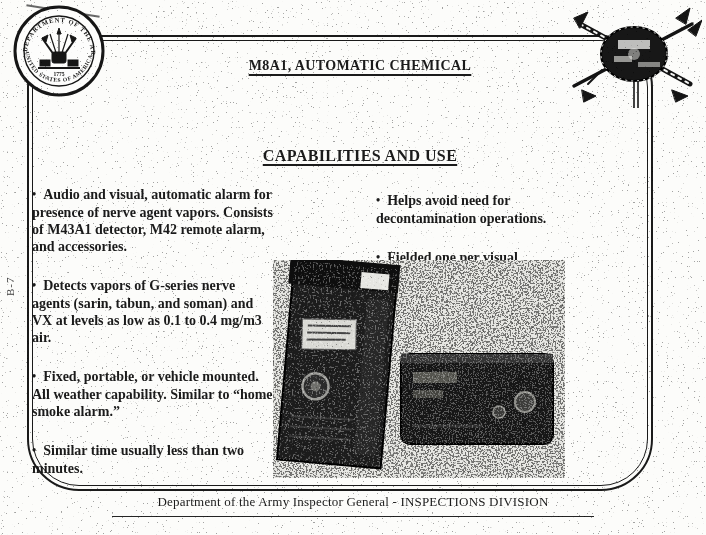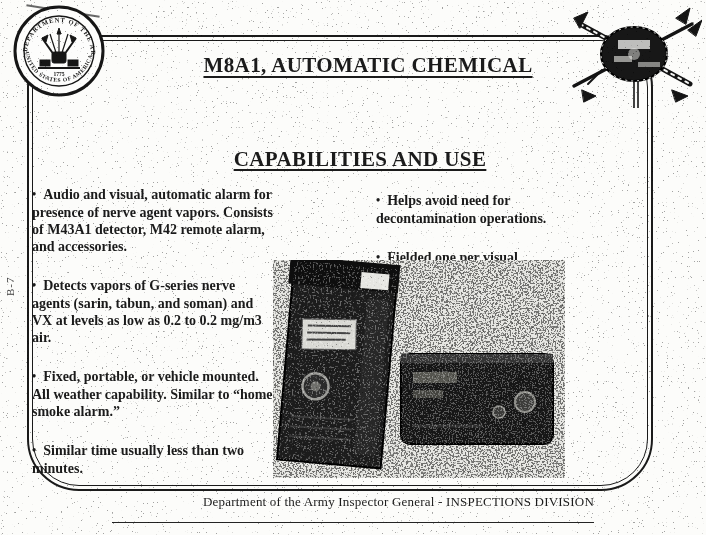--- a/index.html
+++ b/index.html
@@ -17,44 +17,44 @@
   .frame-inner{
     position:absolute;inset:3px;border:1.6px solid #1a1a1a;border-radius:47px;
   }
   .scan-skew{
     position:absolute;left:26px;top:10px;width:74px;height:2px;
     background:#2a2a2a;transform:rotate(9deg);opacity:.7;
   }
   .seal{position:absolute;left:12px;top:4px;width:94px;height:94px;}
   .crest{position:absolute;left:568px;top:4px;width:134px;height:104px;}
   .title{
-    position:absolute;left:116px;top:50px;width:504px;
-    text-align:center;font-size:21px;line-height:31px;font-weight:bold;
+    position:absolute;left:108px;top:50px;width:504px;
+    text-align:center;font-size:14px;line-height:31px;font-weight:bold;
     letter-spacing:.4px;
   }
   .title span{text-decoration:underline;text-decoration-thickness:1.8px;text-underline-offset:4px;}
   .section-heading{
     position:absolute;left:158px;top:147px;width:404px;text-align:center;
-    font-size:21px;font-weight:bold;letter-spacing:.4px;
+    font-size:16px;font-weight:bold;letter-spacing:.4px;
   }
   .section-heading span{text-decoration:underline;text-decoration-thickness:1.6px;text-underline-offset:3px;}
   .col{position:absolute;font-size:14px;line-height:17px;font-weight:bold;}
   .col-left{left:32px;top:186px;width:242px;}
   .col-right{left:376px;top:192px;width:208px;}
   .bullet{margin:0 0 22px 0;}
   .mk{display:inline-block;margin-right:7px;font-size:12px;transform:translateY(-1px);}
   .photo{position:absolute;left:273px;top:260px;width:292px;height:218px;}
   .side-label{
     position:absolute;left:4px;top:226px;height:70px;
     writing-mode:vertical-rl;transform:rotate(180deg);
     font-size:11px;color:#3b3b3b;letter-spacing:1px;
   }
   .footer{
-    position:absolute;left:112px;top:494px;width:482px;text-align:right;
-    font-size:13px;padding-bottom:12px;border-bottom:1.6px solid #242424;
+    position:absolute;left:112px;top:494px;width:482px;text-align:center;
+    font-size:13px;padding-bottom:6px;border-bottom:1.6px solid #242424;
     letter-spacing:.2px;
   }
   .noise{position:absolute;inset:0;pointer-events:none;}
 </style>
 </head>
 <body>
 
 <div id="page">
 
   <svg width="0" height="0" style="position:absolute" aria-hidden="true">
@@ -143,21 +143,21 @@
 
   <div class="section-heading">
     <span>CAPABILITIES AND USE</span>
   </div>
 
   <div class="col col-left">
     <div class="bullet">
       <span class="mk">•</span><span>Audio and visual, automatic alarm for presence of nerve agent vapors. Consists of M43A1 detector, M42 remote alarm, and accessories.</span>
     </div>
     <div class="bullet">
-      <span class="mk">•</span><span>Detects vapors of G-series nerve agents (sarin, tabun, and soman) and VX at levels as low as 0.2 to 0.2 mg/m3 air.</span>
+      <span class="mk">•</span><span>Detects vapors of G-series nerve agents (sarin, tabun, and soman) and VX at levels as low as 0.1 to 0.4 mg/m3 air.</span>
     </div>
     <div class="bullet">
       <span class="mk">•</span><span>Fixed, portable, or vehicle mounted.  All weather capability. Similar to “home smoke alarm.”</span>
     </div>
     <div class="bullet">
       <span class="mk">•</span><span>Similar time usually less than two minutes.</span>
     </div>
   </div>
 
   <div class="col col-right">

